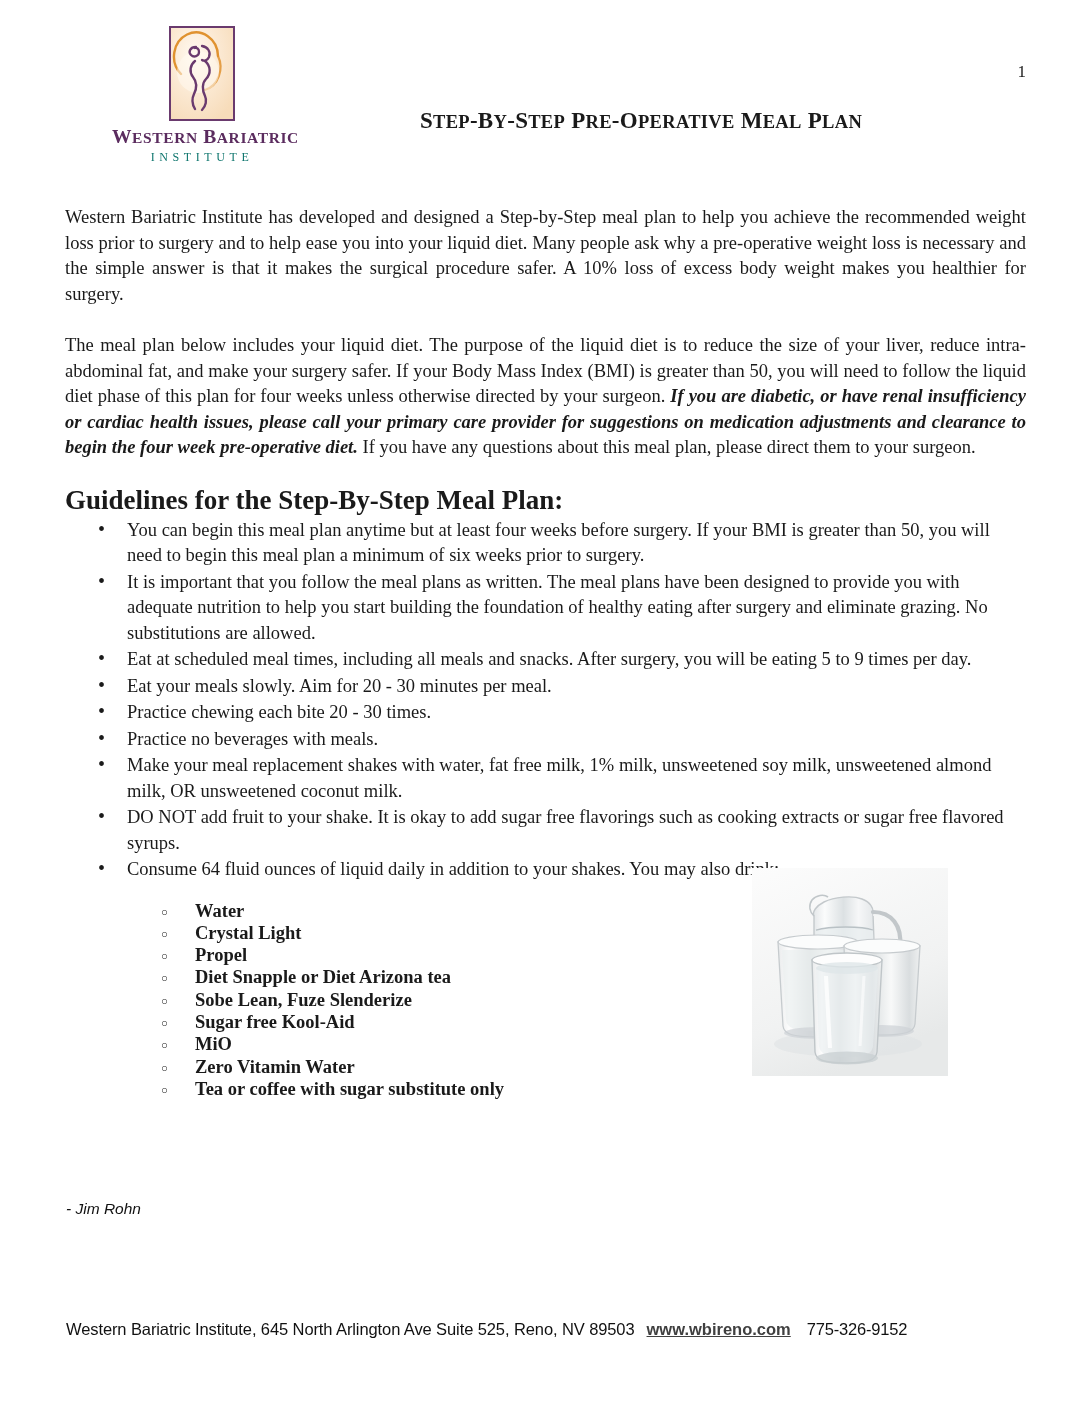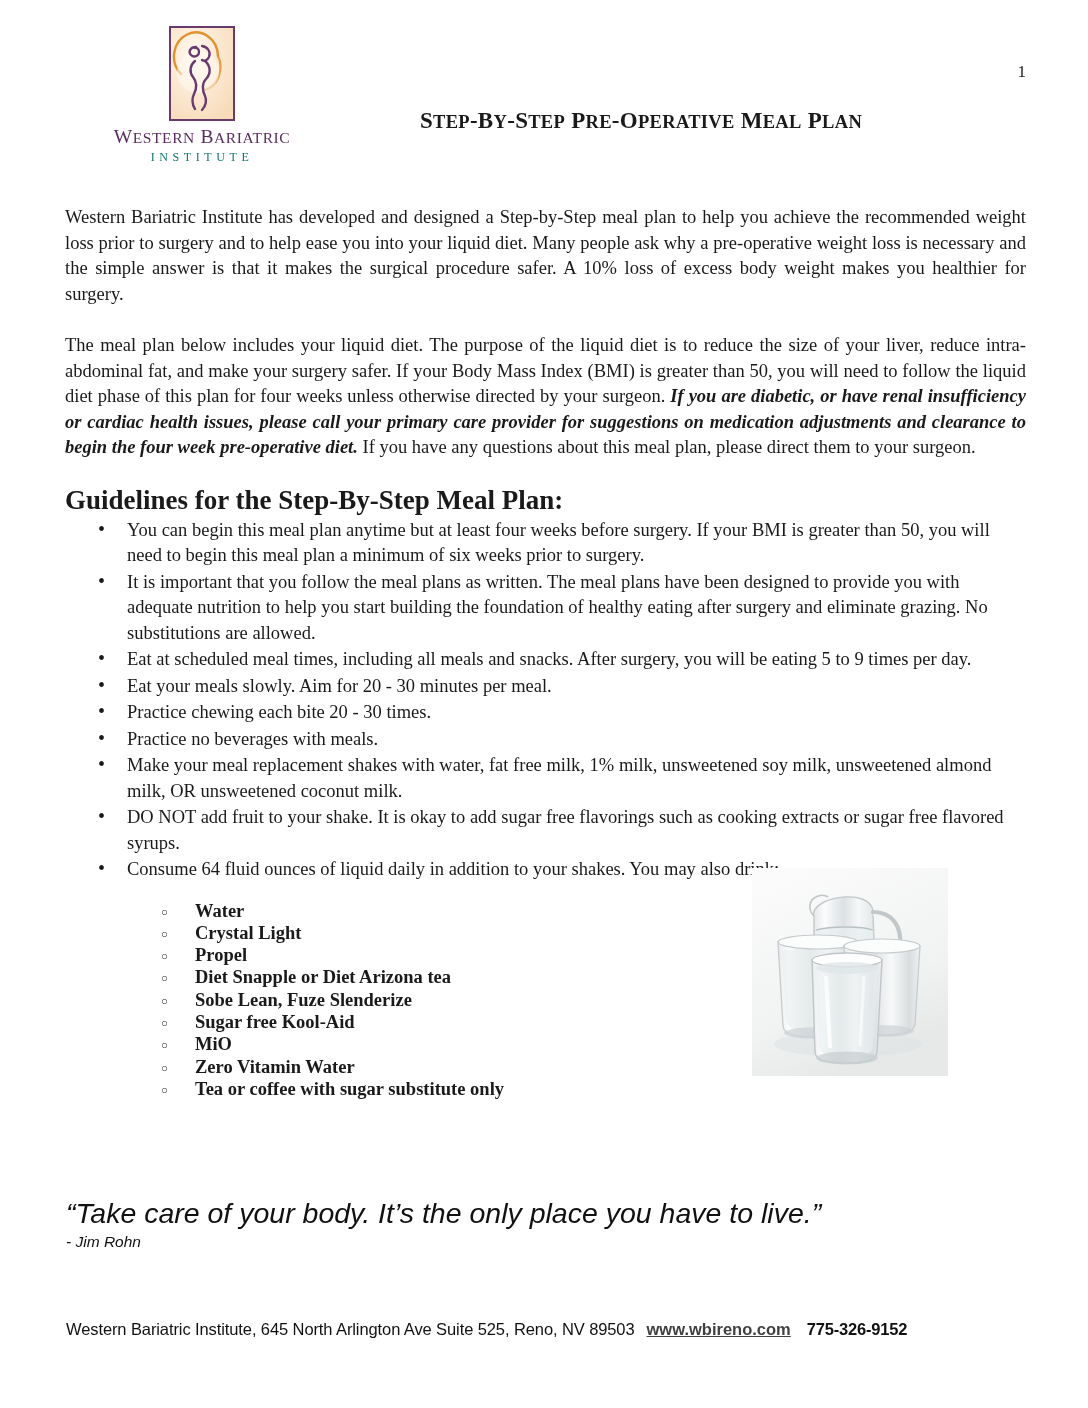--- a/index.html
+++ b/index.html
@@ -41,21 +41,21 @@
     height: 95px;
     margin: 0 auto 6px auto;
     border: 2px solid #6a3a6e;
     background: linear-gradient(160deg, #fdf3e6 0%, #fbe7cf 55%, #f9dfc0 100%);
     overflow: hidden;
   }
   .logo-mark svg { position: absolute; left: 0; top: 0; }
   .logo-name {
     font-family: "Liberation Serif", serif;
     font-size: 19.5px;
-    font-weight: 400;
+    font-weight: 700;
     color: #5b2c5f;
     letter-spacing: 0.6px;
     line-height: 1.05;
     white-space: nowrap;
   }
   .logo-name .sc { font-size: 15.5px; }
   .logo-sub {
     font-family: "Liberation Serif", serif;
     font-size: 12px;
     color: #0f766e;
@@ -203,21 +203,21 @@
     white-space: nowrap;
   }
   .footer .addr { letter-spacing: -0.1px; }
   .footer .link {
     color: #404040;
     text-decoration: underline;
     font-weight: bold;
     margin-left: 12px;
   }
   .footer .phone {
-    font-weight: bold;
+    font-weight: normal;
     margin-left: 16px;
     letter-spacing: -0.2px;
   }
 </style>
 </head>
 <body>
 
 <div class="page">
 
   <div class="header">
@@ -342,21 +342,20 @@
       <ellipse cx="95" cy="92" rx="35" ry="7" fill="#fdfdfd" stroke="#bfc5c8" stroke-width="1.3"></ellipse>
       <path d="M64 100 L126 100 L121 178 C120 186 113 189 94 189 C75 189 68 186 67 178 Z" fill="#e9eef0" opacity="0.6"></path>
       <ellipse cx="95" cy="100" rx="31" ry="6" fill="#dfe6e8" opacity="0.8"></ellipse>
       <ellipse cx="95" cy="190" rx="31" ry="6.5" fill="#c8cfd2" opacity="0.75"></ellipse>
       <path d="M74 108 L78 180" stroke="#ffffff" stroke-width="4" opacity="0.8"></path>
       <path d="M112 108 L108 178" stroke="#ffffff" stroke-width="3" opacity="0.6"></path>
     </svg>
   </div>
 
   <div class="quote-block">
-    <div class="quote-text">“Take care of your body. It’s the only place you have to live.”</div>
     <div class="quote-attrib">- Jim Rohn</div>
   </div>
 
   <div class="footer">
     <span class="addr">Western Bariatric Institute, 645 North Arlington Ave Suite 525, Reno, NV 89503</span><a class="link" href="#">www.wbireno.com</a><span class="phone">775-326-9152</span>
   </div>
 
 </div>
 
 </body></html>

